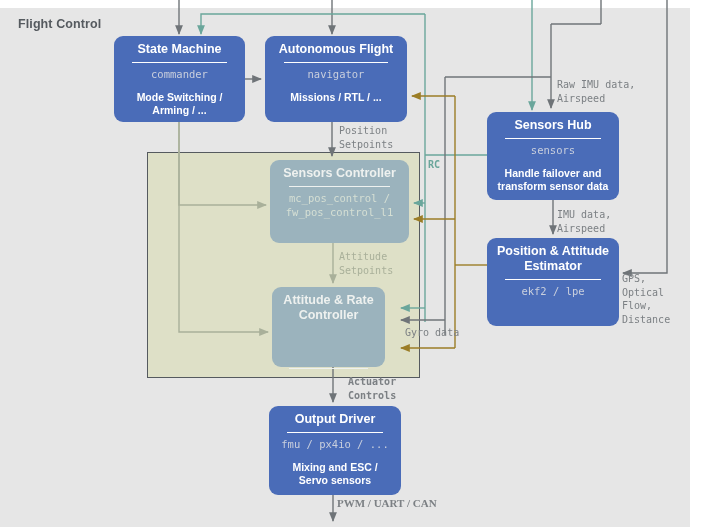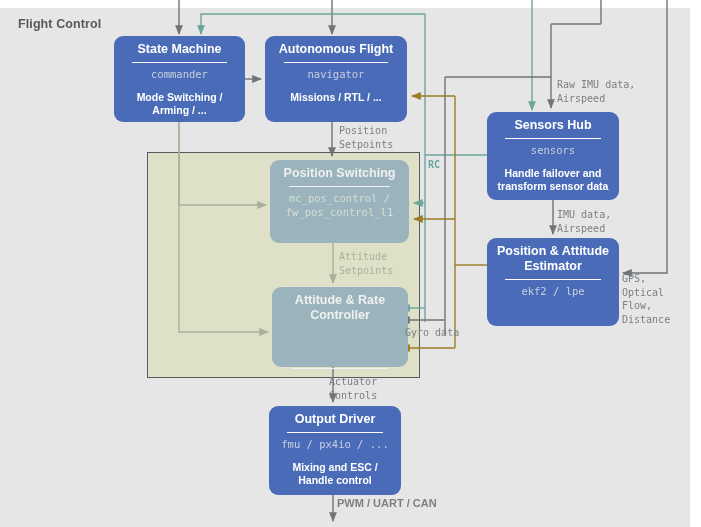--- a/index.html
+++ b/index.html
@@ -94,44 +94,44 @@
     line-height: 1.25;
     margin-top: 9px;
     width: 100%;
   }
   
   #node-state-machine      { left:114px; top:36px;  width:131px; height:86px; }
   #node-autonomous-flight  { left:265px; top:36px;  width:142px; height:86px; }
   #node-sensors-hub        { left:487px; top:112px; width:132px; height:88px; }
   #node-estimator          { left:487px; top:238px; width:132px; height:88px; }
   #node-position-controller{ left:270px; top:160px; width:139px; height:83px; }
-  #node-attitude-controller{ left:272px; top:287px; width:136px; height:80px;gap:40px; }
+  #node-attitude-controller{ left:272px; top:287px; width:113px; height:80px;gap:40px; }
   #node-output-driver      { left:269px; top:406px; width:132px; height:89px; }
 
   
   .edge-label {
     position: absolute;
     font-family: "DejaVu Sans Mono", "Liberation Mono", monospace;
     font-size: 10px;
     color: #7c8084;
     line-height: 1.35;
     white-space: pre;
   }
   .edge-label.teal { color: #6aa69b; }
   .edge-label.sans {
-    font-family: Liberation Sans, sans-serif;
+    font-family: Liberation Serif, serif;
     font-size: 11px;
     font-weight: bold;
     color: #7c8084;
   }
   .edge-label.faded { color: #a9b09a; }
 
   #lbl-position-setpoints { left:339px; top:124px; }
   #lbl-attitude-setpoints { left:339px; top:250px; }
-  #lbl-actuator-controls  { left:329px; top:375px; }
+  #lbl-actuator-controls  { left:348px; top:375px;font-weight:bold; }
   #lbl-raw-imu            { left:557px; top:78px;  }
   #lbl-imu-data           { left:557px; top:208px; }
   #lbl-gps                { left:622px; top:272px; }
   #lbl-rc                 { left:428px; top:158px;font-weight:bold; }
   #lbl-gyro-data          { left:405px; top:326px; }
   #lbl-pwm                { left:337px; top:496px; }
 </style>
 </head>
 <body>
 
@@ -230,38 +230,38 @@
   </div>
 
   <div class="node primary" id="node-estimator">
     <div class="node-title">Position &amp; Attitude Estimator</div>
     <div class="node-rule"></div>
     <div class="node-module">ekf2 / lpe</div>
 
   </div>
 
   <div class="node muted" id="node-position-controller">
-    <div class="node-title">Position Switching</div>
+    <div class="node-title">Sensors Controller</div>
     <div class="node-rule"></div>
     <div class="node-module">mc_pos_control /
 fw_pos_control_l1</div>
 
   </div>
 
   <div class="node muted" id="node-attitude-controller">
     <div class="node-title">Attitude &amp; Rate Controller</div>
     <div class="node-rule"></div>
 
   </div>
 
   <div class="node primary" id="node-output-driver">
     <div class="node-title">Output Driver</div>
     <div class="node-rule"></div>
     <div class="node-module">fmu / px4io / ...</div>
-    <div class="node-desc">Mixing and ESC / Handle control</div>
+    <div class="node-desc">Mixing and ESC / Servo sensors</div>
   </div>
 
   <div class="edge-label" id="lbl-position-setpoints">Position
 Setpoints</div>
 
   <div class="edge-label faded" id="lbl-attitude-setpoints">Attitude
 Setpoints</div>
 
   <div class="edge-label" id="lbl-actuator-controls">Actuator
 Controls</div>

